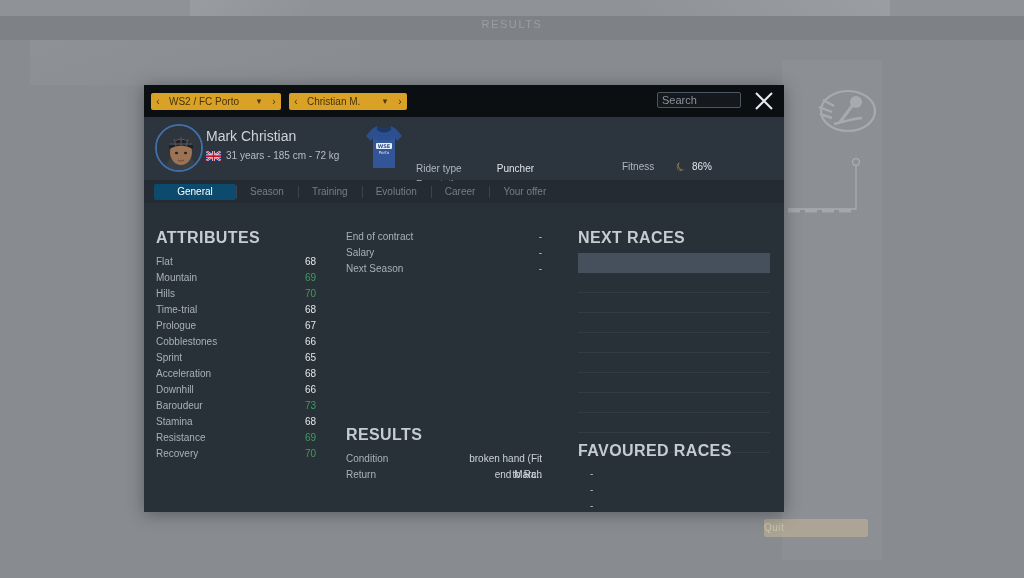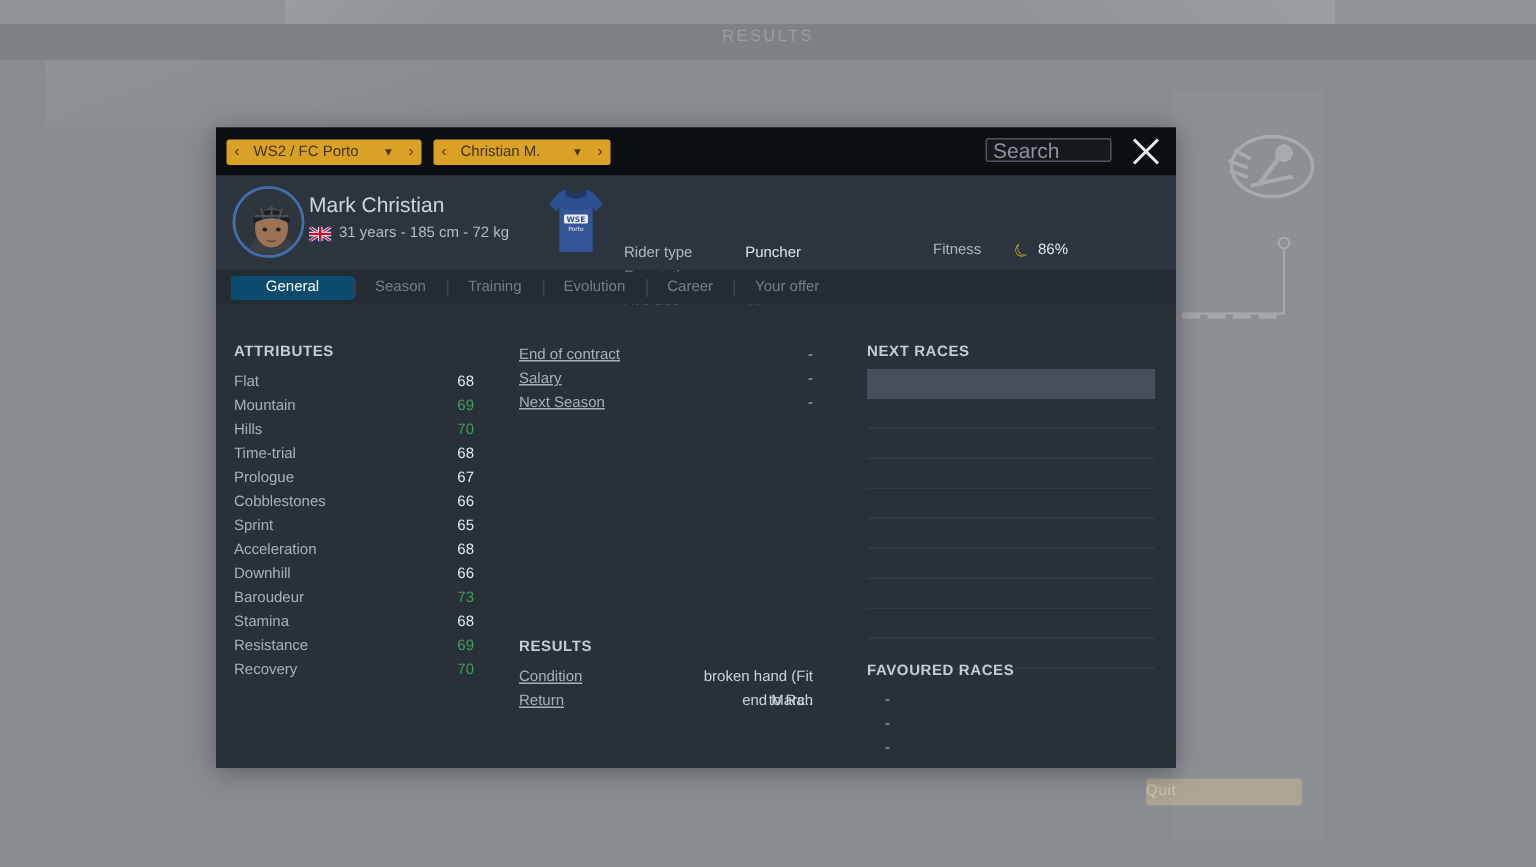--- a/index.html
+++ b/index.html
@@ -147,21 +147,21 @@
   .pill-rider .pill-label { min-width: 74px; }
 
   .search-box {
     position: absolute;
     right: 43px; top: 7px;
     width: 84px; height: 16px;
     background: #15191e;
     border: 1px solid #4d5560;
     border-radius: 2px;
     color: #9aa1ab;
-    font-size: 14px;
+    font-size: 11px;
     padding: 4px 4px;
     line-height: 14px;
   }
   .search-box::placeholder { color: #8b929c; }
 
   .close-x {
     position: absolute;
     right: 8px; top: 4px;
     width: 24px; height: 24px;
     cursor: pointer;
@@ -278,21 +278,21 @@
   .tab.active::before { display: none; }
 
   
   .body-area {
     position: relative;
     height: 309px;
     background: #283038;
   }
 
   .section-title {
-    font-size: 10px;
+    font-size: 16px;
     font-weight: bold;
     color: #c6ccd3;
     letter-spacing: .4px;
   }
 
   
   .attrs {
     position: absolute;
     left: 12px; top: 26px;
     width: 160px;
@@ -322,21 +322,21 @@
     margin-bottom: 7px;
   }
   .edit-icon { width: 12px; height: 13px; cursor: pointer; }
   .kv-row {
     display: flex;
     justify-content: space-between;
     height: 16px;
     line-height: 16px;
     font-size: 10px;
   }
-  .kv-label { color: #a9b0b9; text-decoration: underline; }
+  .kv-label { color: #a9b0b9; }
   .kv-val { color: #b8bec6; }
 
   
   .health {
     position: absolute;
     left: 202px; top: 223px;
     width: 196px;
   }
   .health .section-title { margin-bottom: 7px; }
   .health .kv-row { justify-content: flex-start; gap: 37px; }

